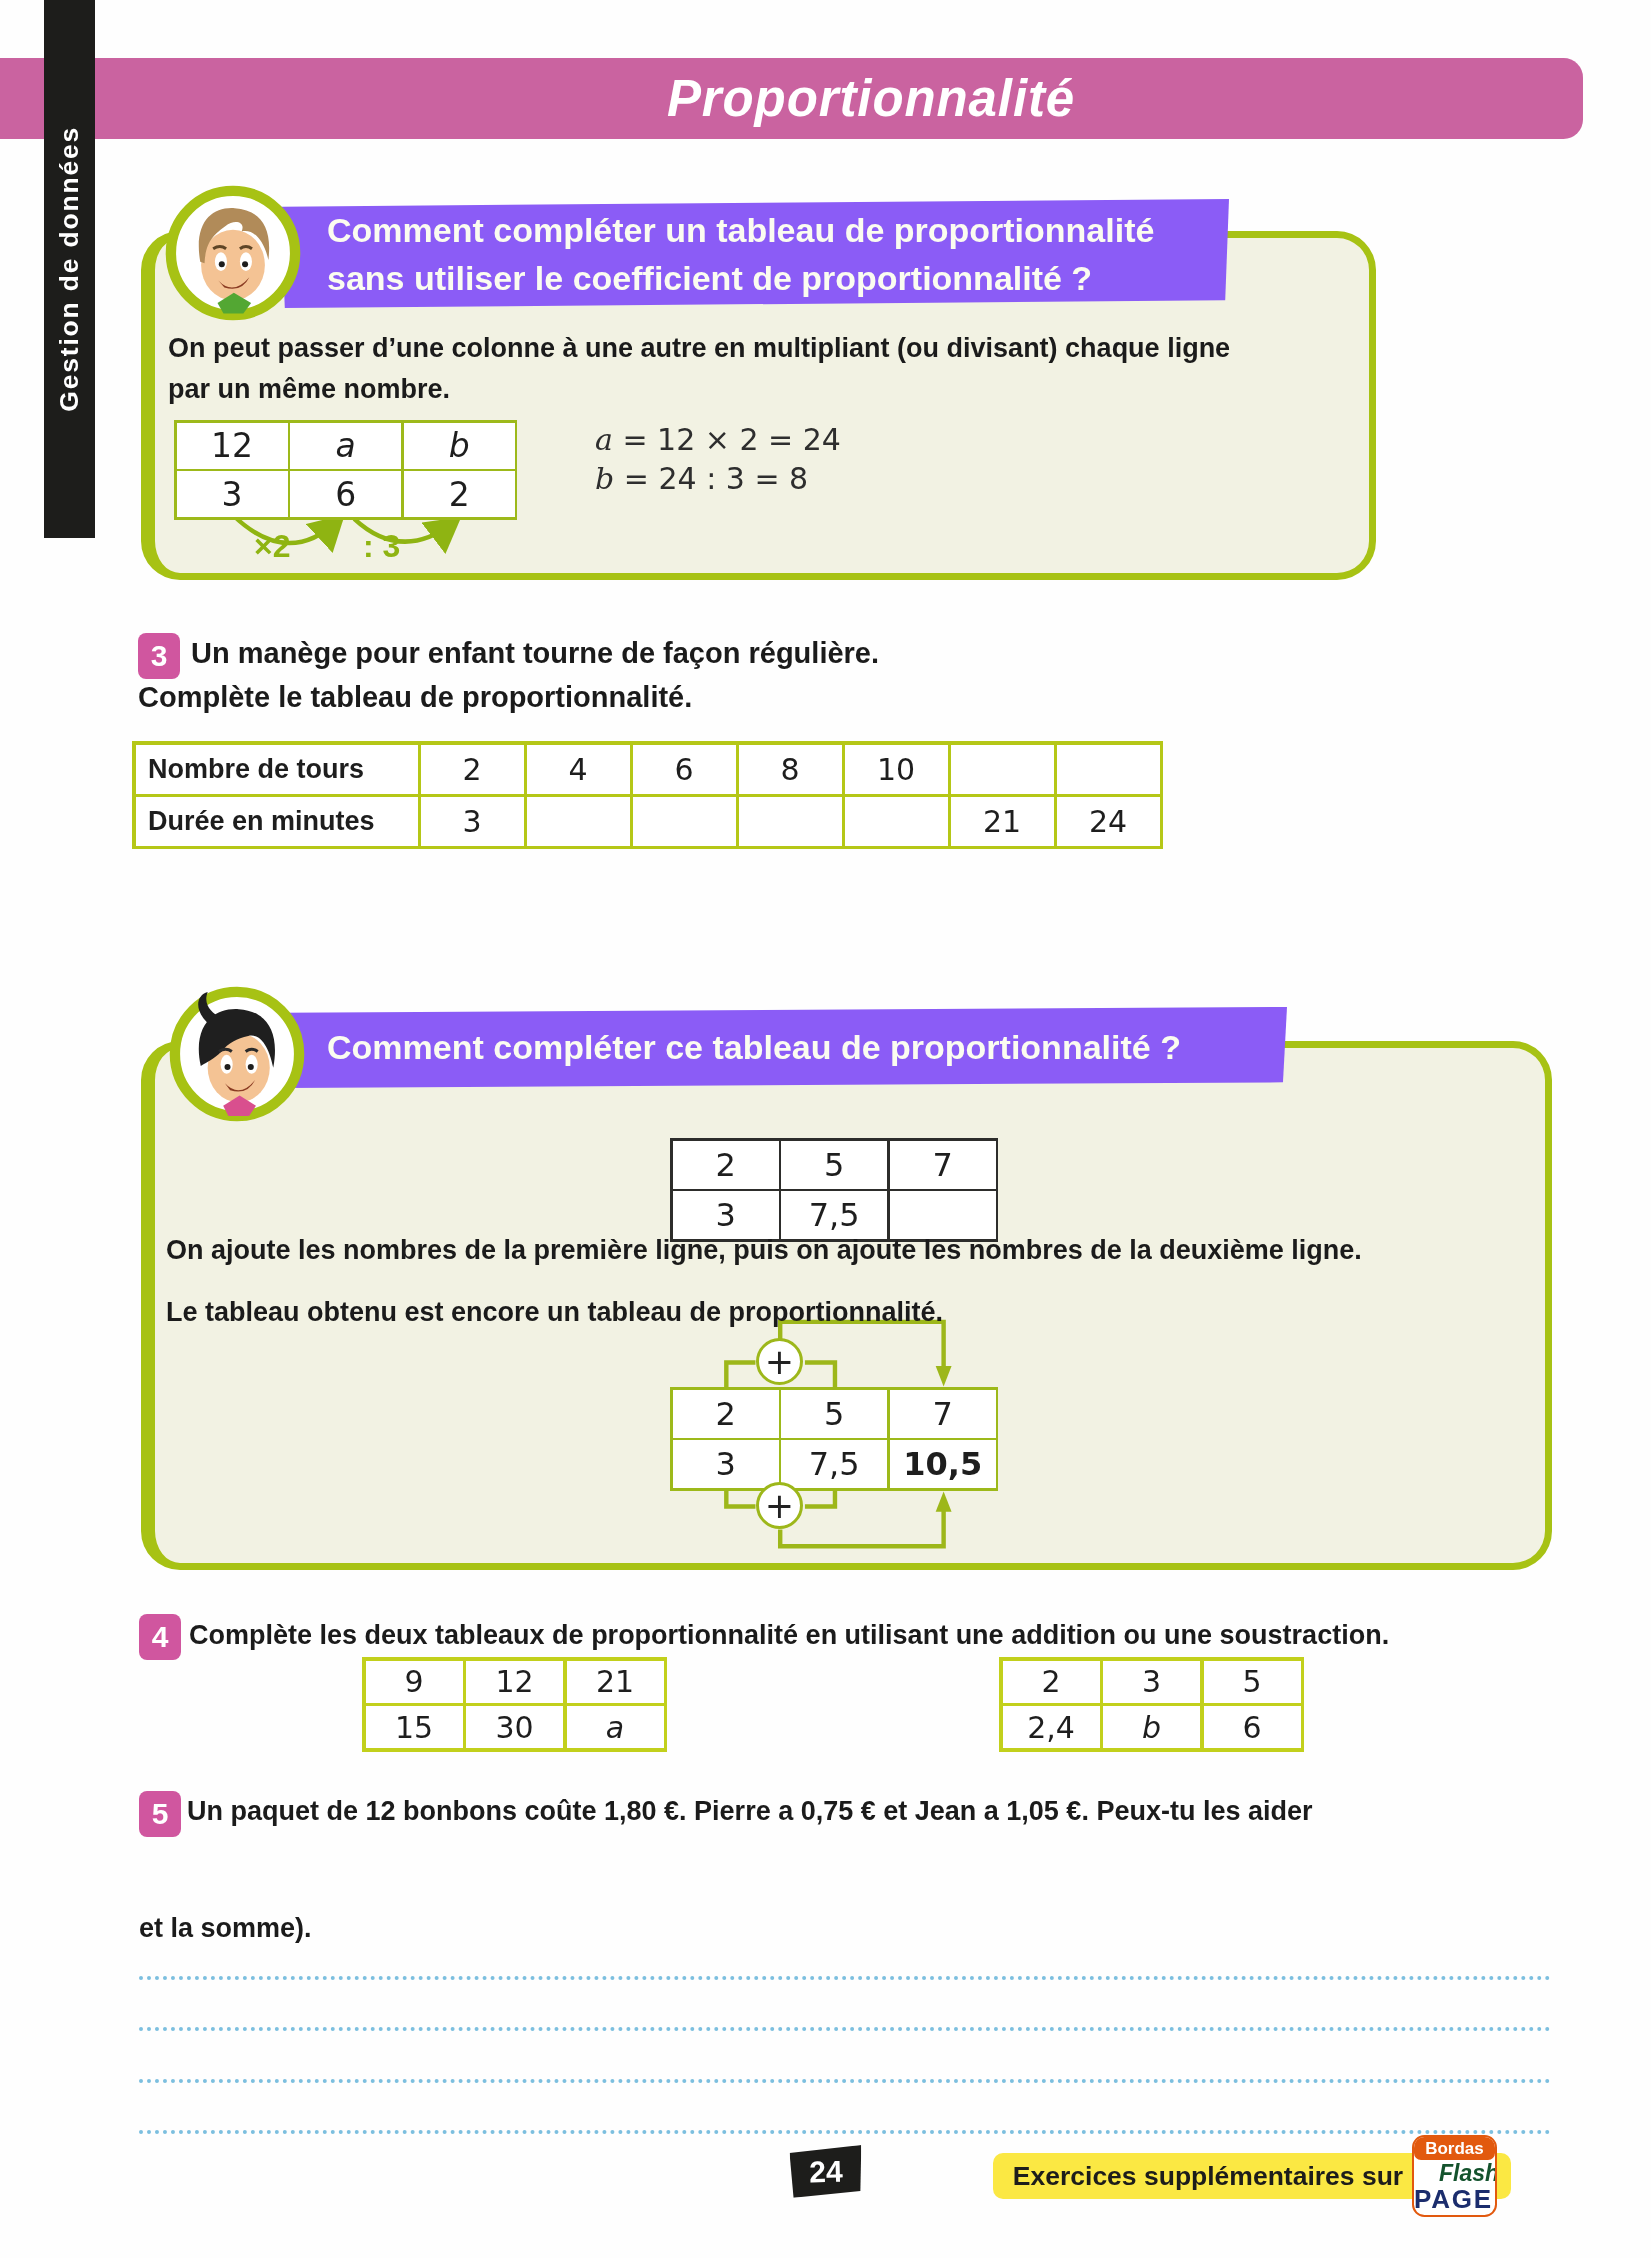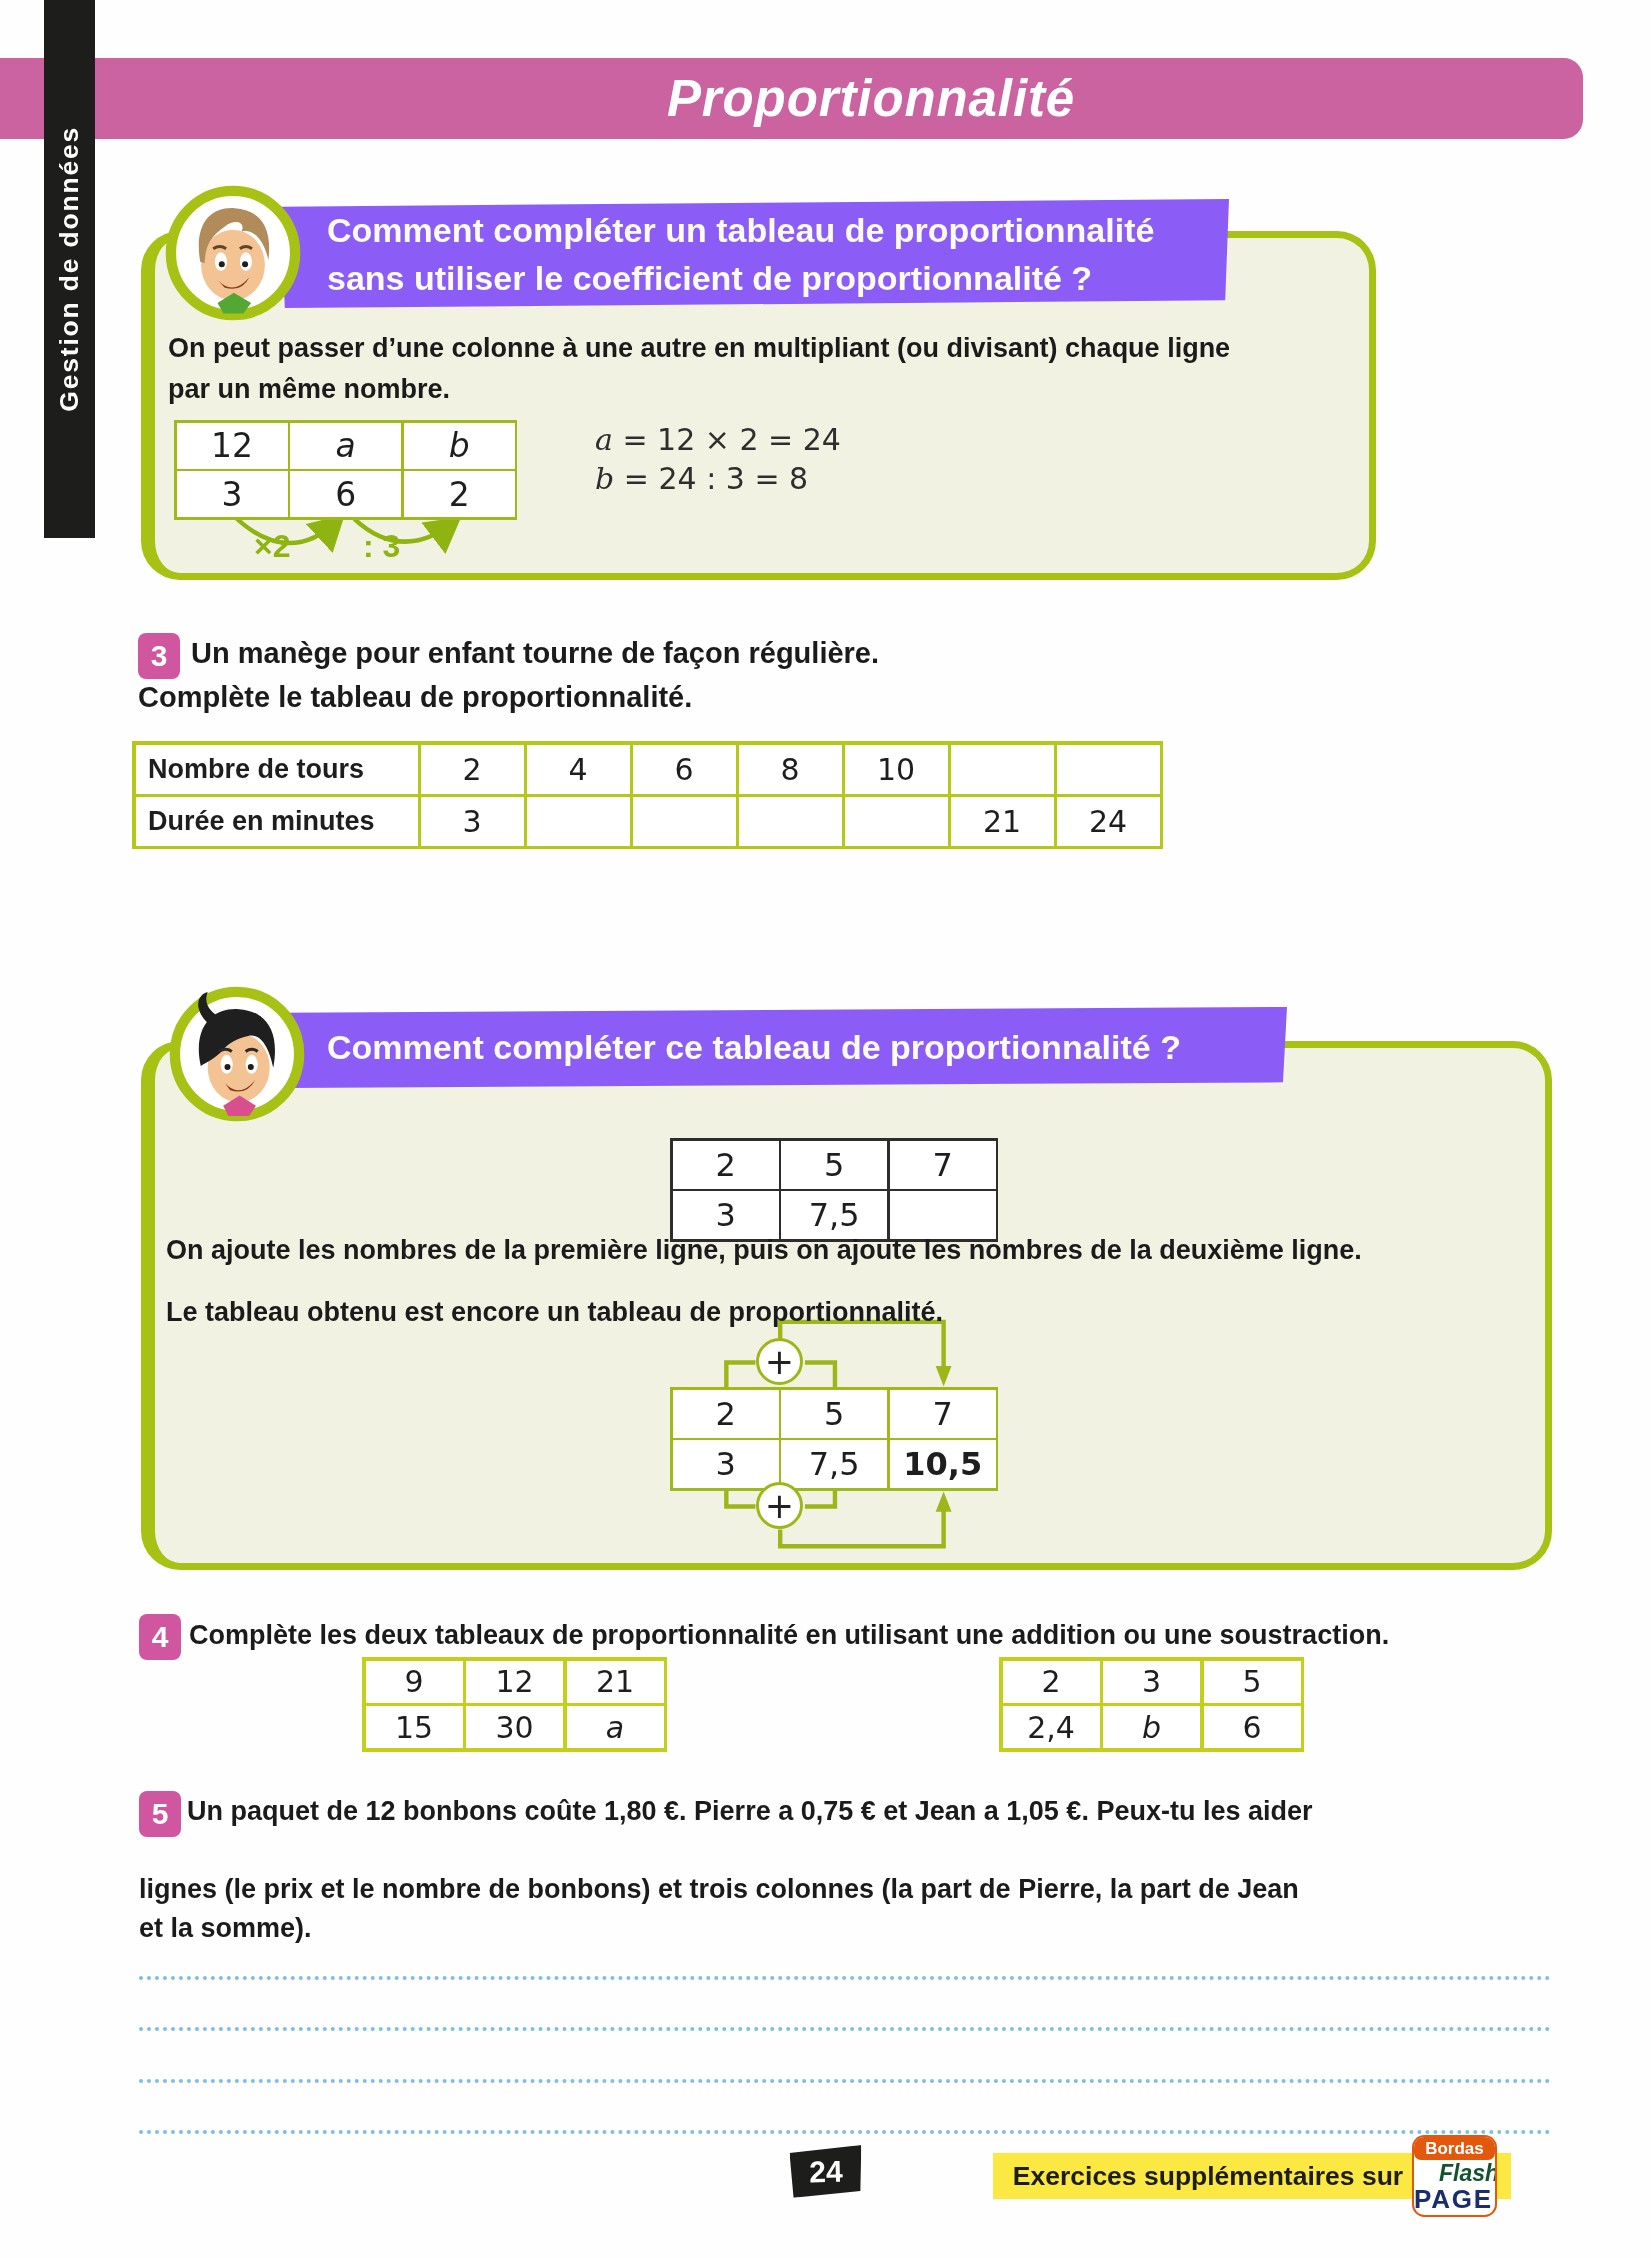--- a/index.html
+++ b/index.html
@@ -60,21 +60,21 @@
            justify-content:center;z-index:4;}
   .ex-line{position:absolute;font-size:29px;font-weight:bold;color:#1b1b1b;white-space:nowrap;z-index:4;}
   .ex-line.small{font-size:27px;}
   .dotline{position:absolute;left:139px;width:1412px;height:0;border-top:4.4px dotted #7cbfdf;z-index:2;}
   
   .page-badge{position:absolute;left:790px;top:2146px;width:72px;height:51px;background:#1d1d1b;
            clip-path:polygon(0 12%,100% 0,97% 90%,4% 100%);transform:rotate(-1.5deg);
            color:#fff;font-weight:bold;font-size:30px;display:flex;align-items:center;
            justify-content:center;z-index:4;}
   .footer-band{position:absolute;left:993px;top:2153px;width:518px;height:46px;background:#fbe843;
-           z-index:3;display:flex;align-items:center;}
+           z-index:3;display:flex;align-items:center;border-radius:10px;}
   .footer-band .txt{flex:1;text-align:center;padding-right:88px;font-size:26.5px;font-weight:bold;color:#1d1d1b;}
   .logo{position:absolute;left:1412px;top:2135px;width:81px;height:78px;background:#fff;
            border:2.6px solid #e2590e;border-radius:12.4px;overflow:hidden;z-index:5;
            display:flex;flex-direction:column;}
   .logo .top{background:#e2590e;color:#fff;font-size:17px;font-weight:bold;text-align:center;
            line-height:23px;height:23px;border-radius:0 0 7px 7px;}
   .logo .mid{color:#14532d;font-size:23px;font-weight:bold;text-align:left;line-height:27px;font-style:italic;padding-left:25px;}
   .logo .bot{color:#1b2d6d;font-size:26px;font-weight:bold;text-align:left;letter-spacing:1.8px;line-height:25px;}
 </style>
 </head>
@@ -235,21 +235,20 @@
     <div>2</div>
     <div>3</div>
     <div>5</div>
     <div>2,4</div>
     <div class="var">b</div>
     <div>6</div>
   </div>
 
   <div class="ex-badge" style="left:139px;top:1791px">5</div>
   <div class="ex-line small" style="left:187px;top:1796px">Un paquet de 12 bonbons coûte 1,80 €. Pierre a 0,75 € et Jean a 1,05 €. Peux-tu les aider</div>
-  <div class="ex-line small" style="left:139px;top:1874px">lignes (le prix et le nombre de bonbons) et trois colonnes (la part de Pierre, la part de Jean</div>
   <div class="ex-line small" style="left:139px;top:1913px">et la somme).</div>
 
   <div class="dotline" style="top:1976px"></div>
   <div class="dotline" style="top:2027px"></div>
   <div class="dotline" style="top:2079px"></div>
   <div class="dotline" style="top:2130px"></div>
 
   <div class="page-badge">24</div>
   <div class="footer-band">
     <div class="txt">Exercices supplémentaires sur</div>

